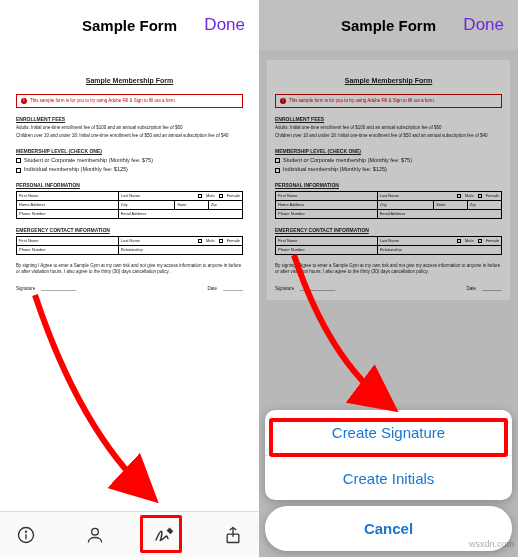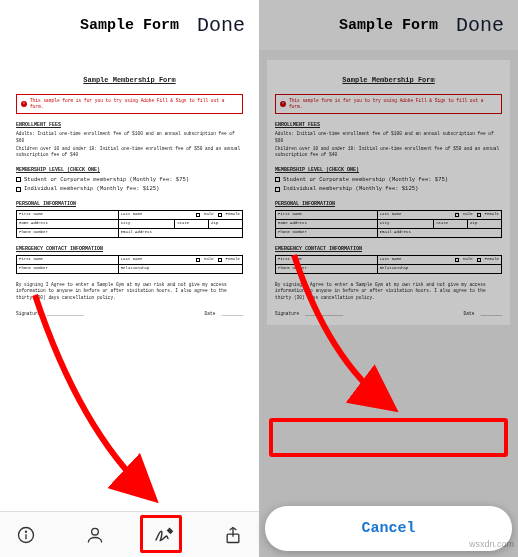--- a/index.html
+++ b/index.html
@@ -1,23 +1,23 @@
 <!DOCTYPE html>
 <html><head>
 <meta charset="utf-8">
 <style>
   * { box-sizing: border-box; margin: 0; padding: 0; }
   body { font-family: -apple-system, Helvetica, Arial, sans-serif; width: 518px; height: 557px; display: flex; position: relative; overflow: hidden; }
-  .pane { width: 259px; height: 557px; position: relative; display: flex; flex-direction: column; font-family: Liberation Mono, monospace; }
+  .pane { width: 259px; height: 557px; position: relative; display: flex; flex-direction: column; }
   .pane.left { background: #fff; }
   .pane.right { background: #b8b8b8; }
   .header { height: 50px; display: flex; align-items: center; justify-content: center; position: relative; }
   .header.dim { background: #c0c0c0; }
   .header-title { font-size: 15px; font-weight: 600; color: #000; }
-  .header-done { position: absolute; right: 14px; font-size: 20px; color: #0f172a; font-weight: 500; }
+  .header-done { position: absolute; right: 14px; font-size: 17px; color: #6d28d9; font-weight: 500; }
   .doc-area { flex: 1; padding: 10px 8px 0 8px; overflow: hidden; }
   .doc-area.dim { filter: brightness(0.78); }
   .doc { background: #fff; padding: 8px; font-size: 5.5px; color: #222; line-height: 1.4; }
   .doc-title { text-align: center; font-weight: 700; font-size: 7px; text-decoration: underline; margin: 8px 0; }
   .notice { border: 1px solid #c00; color: #c00; padding: 3px 4px; font-size: 4.5px; margin: 6px 0; display: flex; align-items: center; gap: 3px; }
   .notice-icon { width: 6px; height: 6px; background: #c00; border-radius: 50%; display: inline-flex; align-items: center; justify-content: center; color: #fff; font-size: 4px; font-weight: bold; }
   .sec-title { font-weight: 700; font-size: 5px; margin-top: 8px; text-decoration: underline; }
   .sec-body { font-size: 4.5px; margin-top: 2px; }
   .cb-line { display: flex; align-items: center; gap: 3px; margin-top: 2px; }
   .cb { width: 5px; height: 5px; border: 0.8px solid #000; }
@@ -255,20 +255,24 @@
           </span>
           <span class="sig-line">
             <span>Date</span>
             <span>________</span>
           </span>
         </div>
     </div>
   </div>
 
   <div class="sheet-backdrop">
+    <div class="sheet">
+      <div class="sheet-item">Create Signature</div>
+      <div class="sheet-item">Create Initials</div>
+    </div>
     <div class="sheet-cancel">Cancel</div>
     <div class="sheet-highlight" style="bottom:100px"></div>
   </div>
 
   <svg class="arrow-svg" style="left:20px; top:240px; width:170px; height:200px">
     <defs>
         <marker id="ah2" markerWidth="8" markerHeight="8" refX="6" refY="4" orient="auto">
           <polygon points="0 0, 8 4, 0 8" fill="#f00"></polygon>
         </marker>
       </defs>

